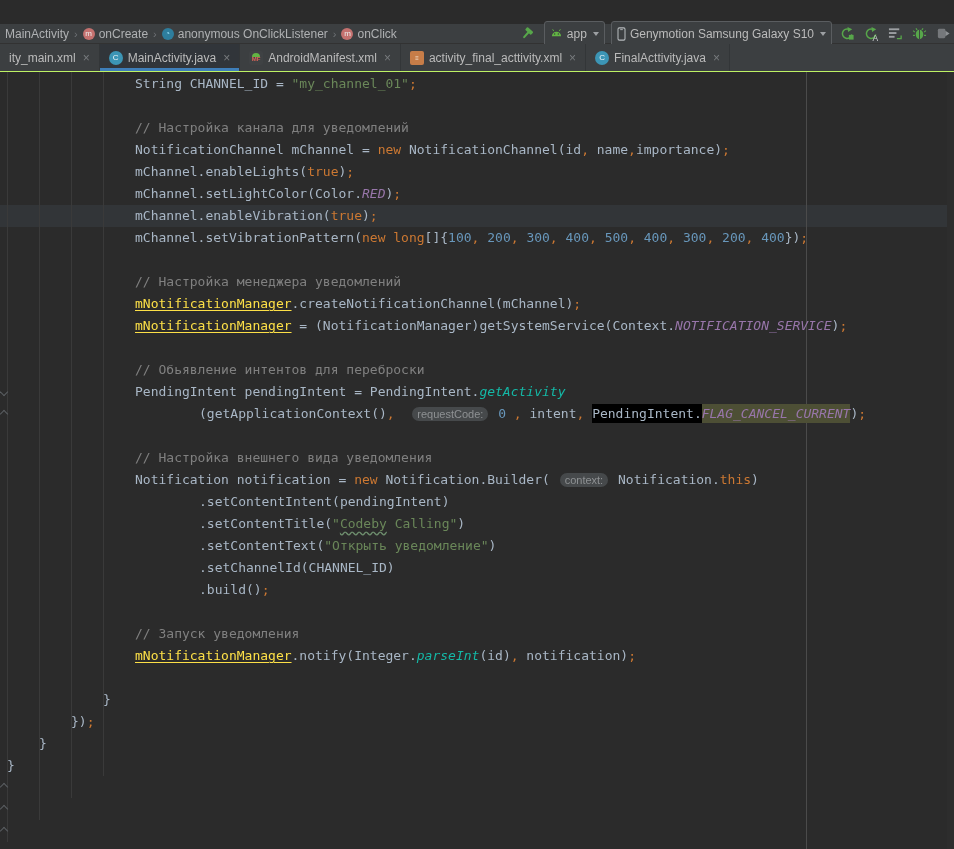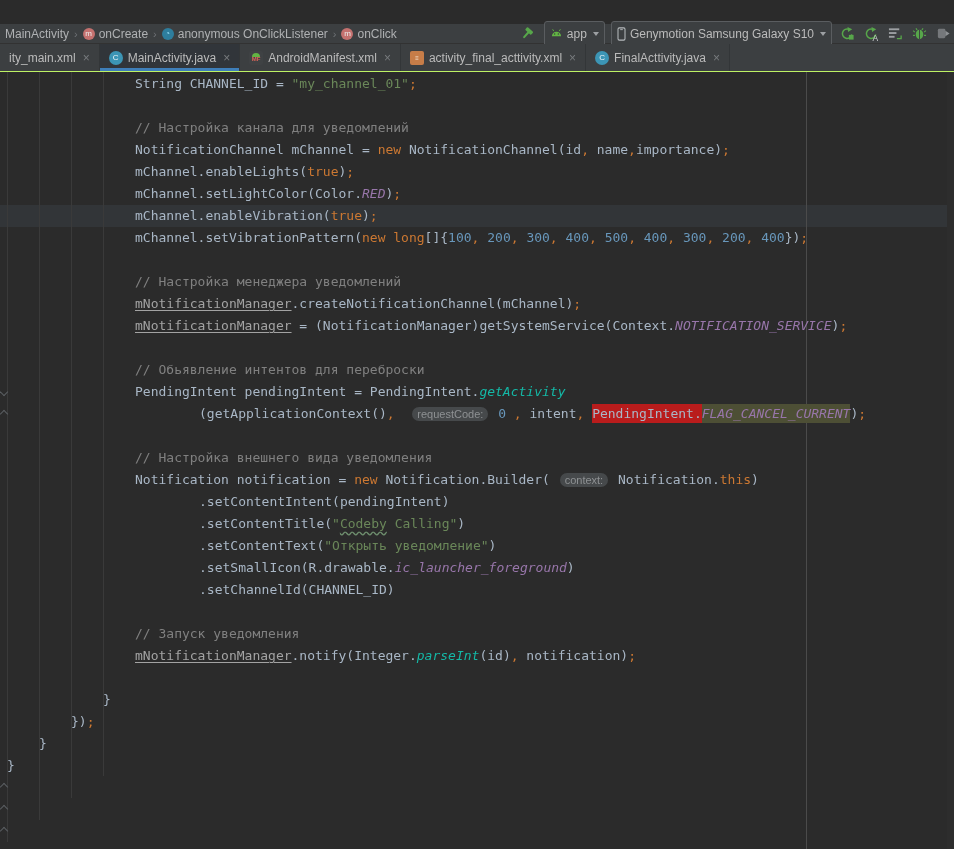--- a/index.html
+++ b/index.html
@@ -53,24 +53,24 @@
   .scroll-track { position:absolute; top:0; bottom:0; right:0; width:7px; background:#2D2D2D; }
   #code { position:absolute; top:1px; left:0; right:0; }
   .line { height:22px; line-height:22px; white-space:pre; color:#A9B7C6; }
   .tk-d { color:#A9B7C6; }
   .tk-k { color:#CC7832; }
   .tk-s { color:#6A8759; }
   .tk-n { color:#6897BB; }
   .tk-c { color:#808080; }
   .tk-p { color:#9876AA; font-style:italic; }
   .tk-i { font-style:italic; color:#14b8a6; }
-  .tk-u { color:#a3a3a3; text-decoration:underline; text-underline-offset:2px; }
+  .tk-u { color:#fde047; text-decoration:underline; text-underline-offset:2px; }
   .tk-h { font-family:"Liberation Sans", sans-serif; font-size:11px; color:#8E9193;
           background:#46494B; border-radius:7px; padding:1px 5px; margin:0 2px; }
-  .tk-hd { color:#A9B7C6; background:#b91c1c; padding:2px 0; }
+  .tk-hd { color:#A9B7C6; background:#000000; padding:2px 0; }
   .tk-hp { color:#9876AA; font-style:italic; background:#4D4F35; padding:2px 0; }
   .tk-sq { color:#6A8759; text-decoration:underline; text-decoration-style:wavy;
            text-decoration-color:#6E8F6E; text-underline-offset:3px; }
   .fold { position:absolute; left:1px; width:6px; height:6px;
           border:solid #5A5E62; border-width:0 1.5px 1.5px 0; cursor:pointer; }
   .fold.down { transform:rotate(45deg); }
   .fold.up { transform:rotate(-135deg); }
 </style>
 </head>
 <body>
@@ -237,22 +237,22 @@
         <div class="line" style="padding-left: 135px;"></div>
         <div class="line" style="padding-left: 135px;"><span class="tk-c">// Обьявление интентов для переброски</span></div>
         <div class="line" style="padding-left: 135px;"><span class="tk-d">PendingIntent pendingIntent = PendingIntent.</span><span class="tk-i">getActivity</span></div>
         <div class="line" style="padding-left: 199px;"><span class="tk-d">(getApplicationContext()</span><span class="tk-k">,</span><span class="tk-d">  </span><span class="tk-h">requestCode:</span><span class="tk-d"> </span><span class="tk-n">0</span><span class="tk-d"> </span><span class="tk-k">,</span><span class="tk-d"> intent</span><span class="tk-k">,</span><span class="tk-d"> </span><span class="tk-hd">PendingIntent.</span><span class="tk-hp">FLAG_CANCEL_CURRENT</span><span class="tk-d">)</span><span class="tk-k">;</span></div>
         <div class="line" style="padding-left: 135px;"></div>
         <div class="line" style="padding-left: 135px;"><span class="tk-c">// Настройка внешнего вида уведомления</span></div>
         <div class="line" style="padding-left: 135px;"><span class="tk-d">Notification notification = </span><span class="tk-k">new</span><span class="tk-d"> Notification.Builder( </span><span class="tk-h">context:</span><span class="tk-d"> Notification.</span><span class="tk-k">this</span><span class="tk-d">)</span></div>
         <div class="line" style="padding-left: 199px;"><span class="tk-d">.setContentIntent(pendingIntent)</span></div>
         <div class="line" style="padding-left: 199px;"><span class="tk-d">.setContentTitle(</span><span class="tk-s">"</span><span class="tk-sq">Codeby</span><span class="tk-s"> Calling"</span><span class="tk-d">)</span></div>
         <div class="line" style="padding-left: 199px;"><span class="tk-d">.setContentText(</span><span class="tk-s">"Открыть уведомление"</span><span class="tk-d">)</span></div>
-        <div class="line" style="padding-left: 199px;"><span class="tk-d">.setSmallIcon(R.drawable.</span><span class="tk-p">ic_launcher_foreground</span><span class="tk-d">)</span></div>
         <div class="line" style="padding-left: 199px;"><span class="tk-d">.setChannelId(CHANNEL_ID)</span></div>
+        <div class="line" style="padding-left: 199px;"><span class="tk-d">.build()</span><span class="tk-k">;</span></div>
         <div class="line" style="padding-left: 135px;"></div>
         <div class="line" style="padding-left: 135px;"><span class="tk-c">// Запуск уведомления</span></div>
         <div class="line" style="padding-left: 135px;"><span class="tk-u">mNotificationManager</span><span class="tk-d">.notify(Integer.</span><span class="tk-i">parseInt</span><span class="tk-d">(id)</span><span class="tk-k">,</span><span class="tk-d"> notification)</span><span class="tk-k">;</span></div>
         <div class="line" style="padding-left: 135px;"></div>
         <div class="line" style="padding-left: 103px;"><span class="tk-d">}</span></div>
         <div class="line" style="padding-left: 71px;"><span class="tk-d">})</span><span class="tk-k">;</span></div>
         <div class="line" style="padding-left: 39px;"><span class="tk-d">}</span></div>
         <div class="line" style="padding-left: 7px;"><span class="tk-d">}</span></div>
       </div>
   </div>

